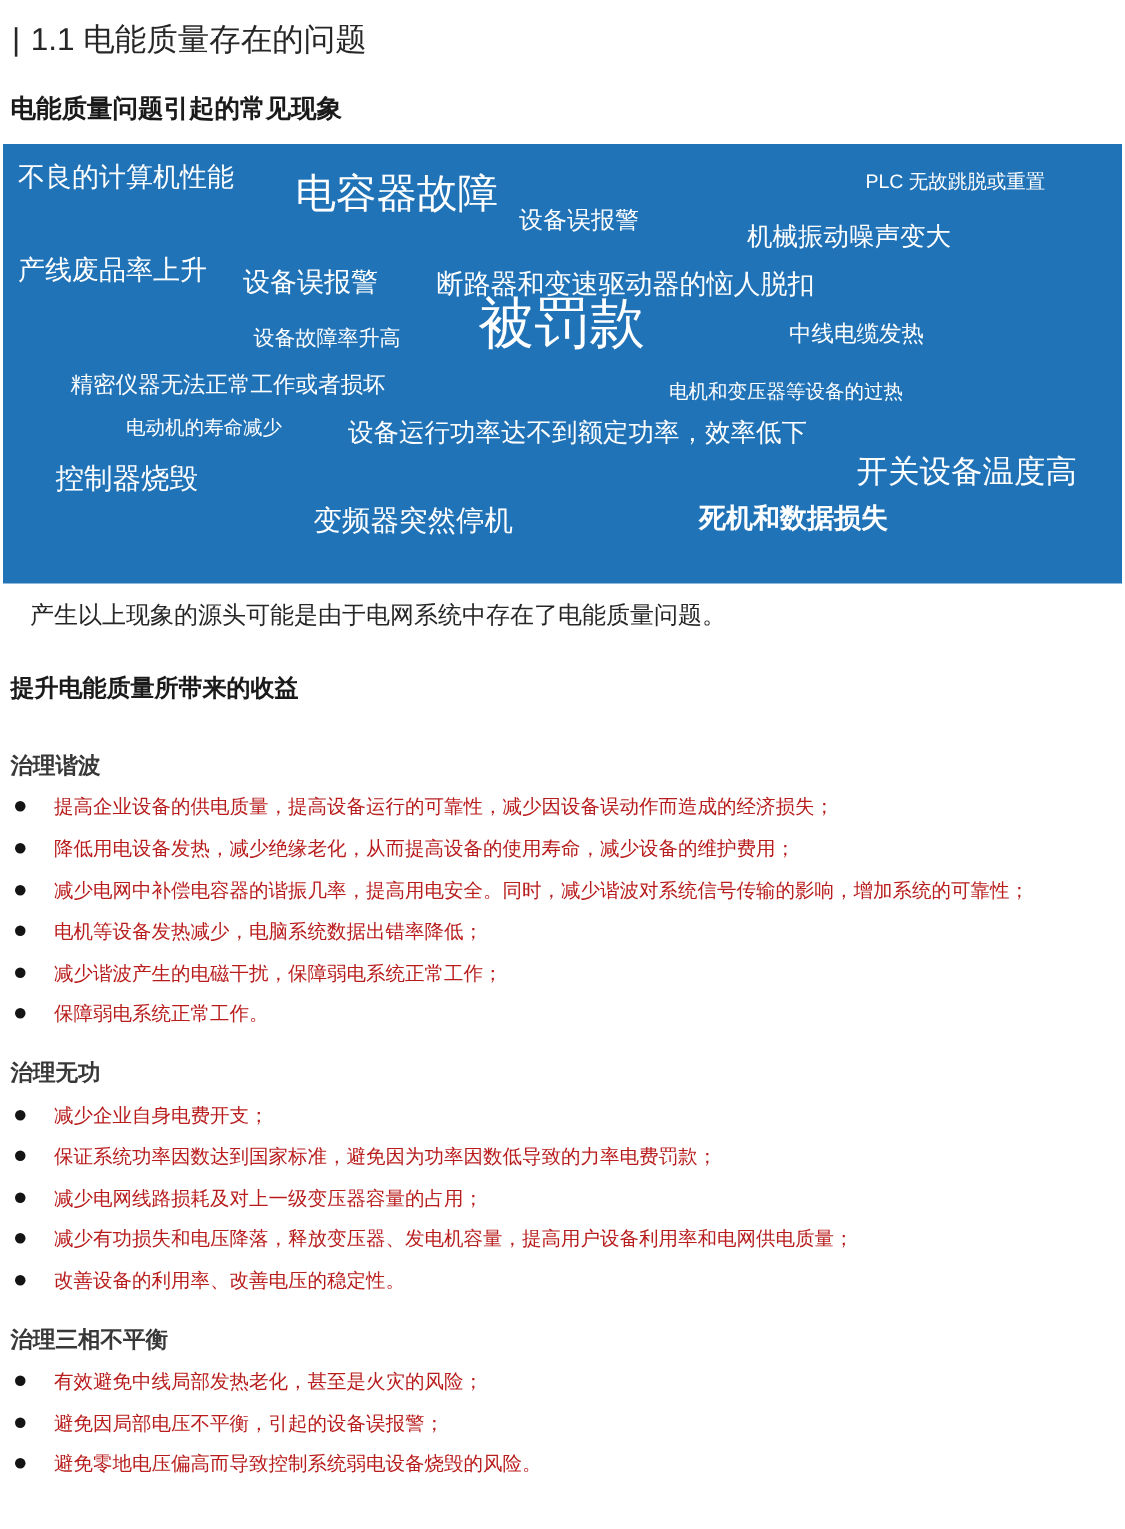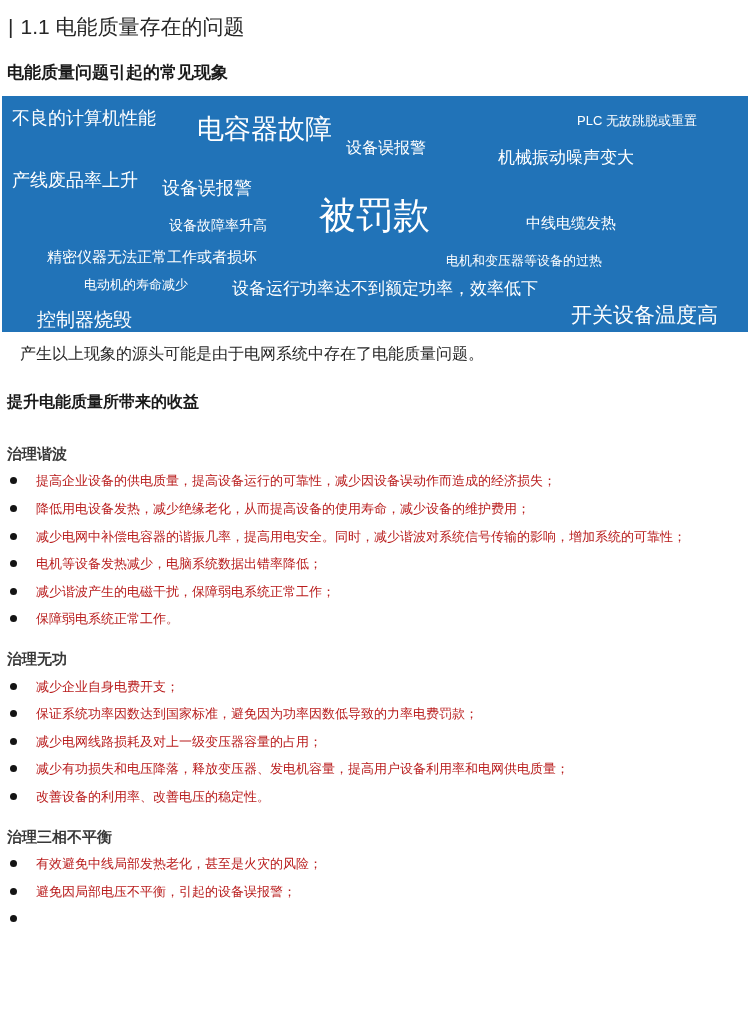--- a/index.html
+++ b/index.html
@@ -36,21 +36,21 @@
     margin: 21px 0 0 7px;
     font-size: 17px;
     font-weight: 600;
     color: #1a1a1a;
     line-height: 1.25;
   }
   
   .wordcloud {
     position: relative;
     margin: 12px 2px 0 2px;
-    height: 236px;
+    height: 293px;
     background: #2173B8; 
     overflow: hidden;
   }
   .wc {
     position: absolute;
     color: #ffffff;
     white-space: nowrap;
     line-height: 1.1;
     font-weight: 400;
   }
@@ -118,20 +118,21 @@
   <div class="subtitle">电能质量问题引起的常见现象</div>
 
   <div class="wordcloud" style="background: rgb(33, 115, 184);">
     <span class="wc" style="left: 10px; top: 13px; font-size: 18px; color: rgb(255, 255, 255);">不良的计算机性能</span>
     <span class="wc" style="left: 195px; top: 19px; font-size: 27px; color: rgb(255, 255, 255);">电容器故障</span>
     <span class="wc" style="left: 575px; top: 18px; font-size: 13px; color: rgb(255, 255, 255);">PLC 无故跳脱或重置</span>
     <span class="wc" style="left: 344px; top: 43px; font-size: 16px; color: rgb(255, 255, 255);">设备误报警</span>
     <span class="wc" style="left: 496px; top: 53px; font-size: 17px; color: #ffffff;">机械振动噪声变大</span>
     <span class="wc" style="left: 10px; top: 75px; font-size: 18px; color: rgb(255, 255, 255);">产线废品率上升</span>
     <span class="wc" style="left: 160px; top: 83px; font-size: 18px; color: rgb(255, 255, 255);">设备误报警</span>
+    <span class="wc" style="left: 289px; top: 84px; font-size: 18px; color: rgb(255, 255, 255);">断路器和变速驱动器的恼人脱扣</span>
     <span class="wc" style="left: 317px; top: 100px; font-size: 37px; color: rgb(255, 255, 255);">被罚款</span>
     <span class="wc" style="left: 167px; top: 122px; font-size: 14px; color: rgb(255, 255, 255);">设备故障率升高</span>
     <span class="wc" style="left: 524px; top: 119px; font-size: 15px; color: rgb(255, 255, 255);">中线电缆发热</span>
     <span class="wc" style="left: 45px; top: 153px; font-size: 15px; color: rgb(255, 255, 255);">精密仪器无法正常工作或者损坏</span>
     <span class="wc" style="left: 444px; top: 158px; font-size: 13px; color: rgb(255, 255, 255);">电机和变压器等设备的过热</span>
     <span class="wc" style="left: 82px; top: 182px; font-size: 13px; color: rgb(255, 255, 255);">电动机的寿命减少</span>
     <span class="wc" style="left: 230px; top: 184px; font-size: 17px; color: rgb(255, 255, 255);">设备运行功率达不到额定功率，效率低下</span>
     <span class="wc" style="left: 35px; top: 214px; font-size: 19px; color: rgb(255, 255, 255);">控制器烧毁</span>
     <span class="wc" style="left: 569px; top: 207px; font-size: 21px; color: rgb(255, 255, 255);">开关设备温度高</span>
     <span class="wc" style="left: 207px; top: 242px; font-size: 19px; color: rgb(255, 255, 255);">变频器突然停机</span>
@@ -204,17 +205,18 @@
       <li>
           <span class="dot"></span>
           <span>有效避免中线局部发热老化，甚至是火灾的风险；</span>
         </li>
       <li>
           <span class="dot"></span>
           <span>避免因局部电压不平衡，引起的设备误报警；</span>
         </li>
       <li>
           <span class="dot"></span>
+          <span>避免零地电压偏高而导致控制系统弱电设备烧毁的风险。</span>
         </li>
     </ul>
   </div>
 
 </div>
 
 </body></html>

